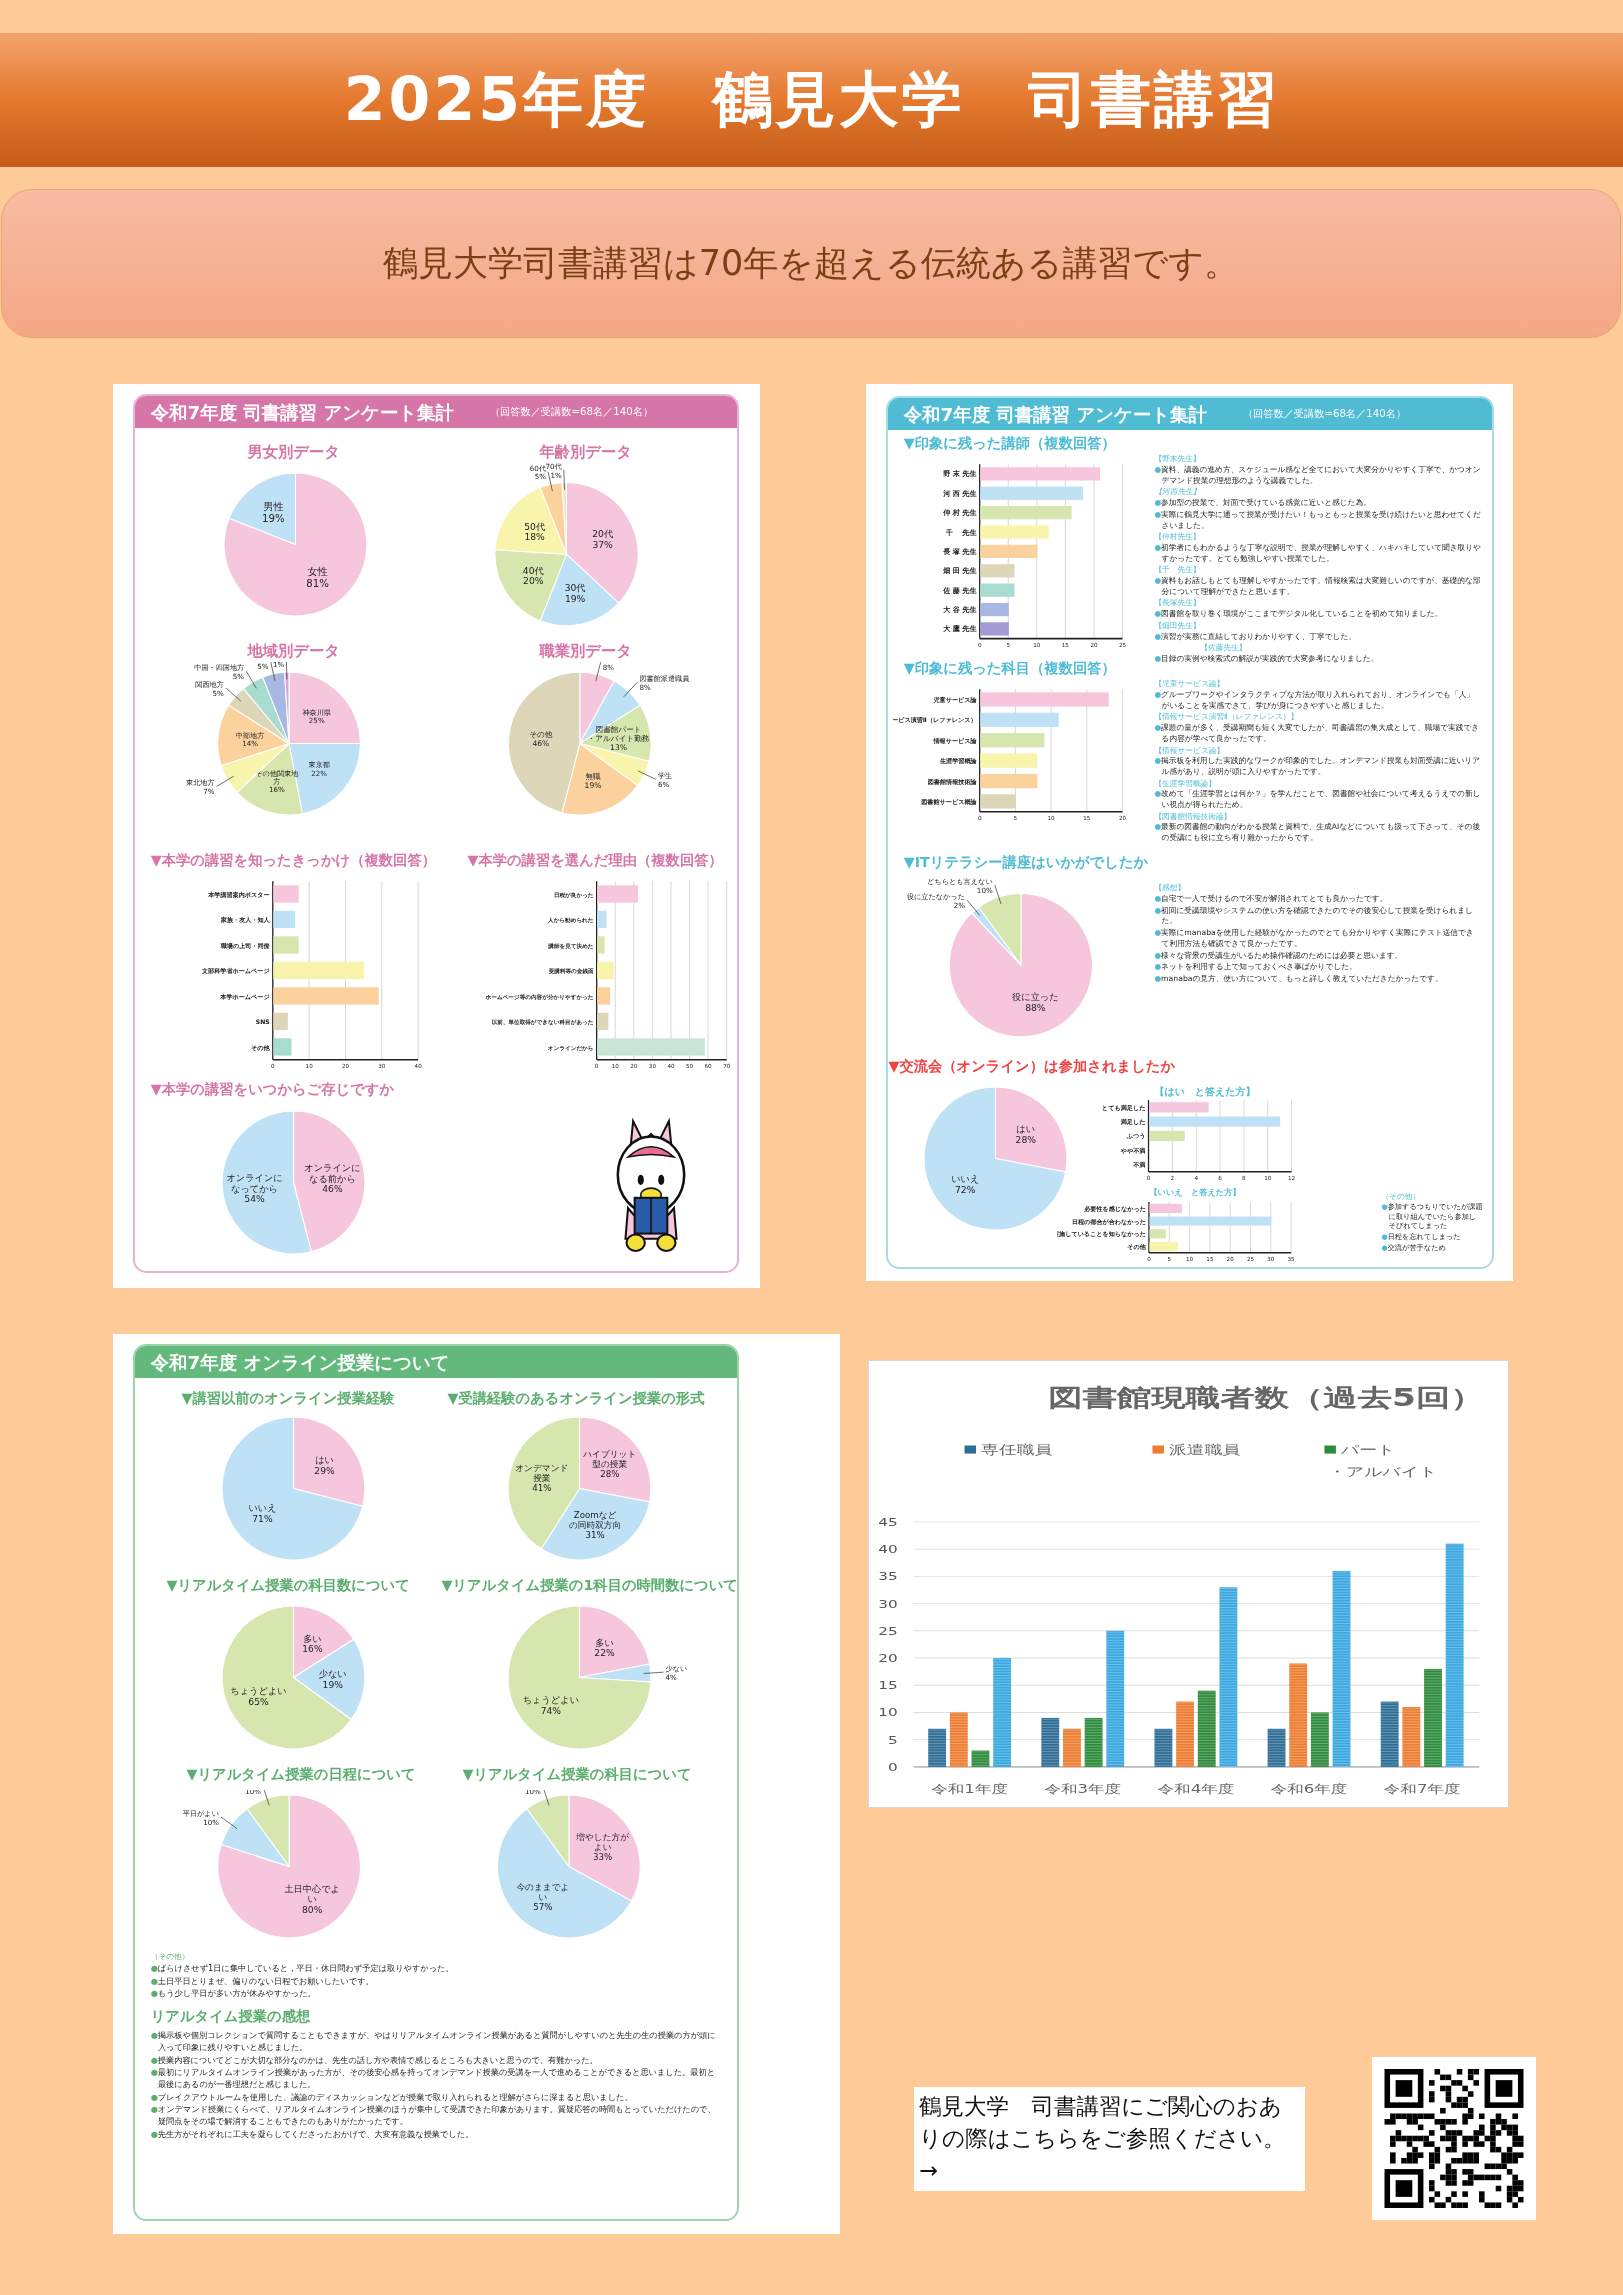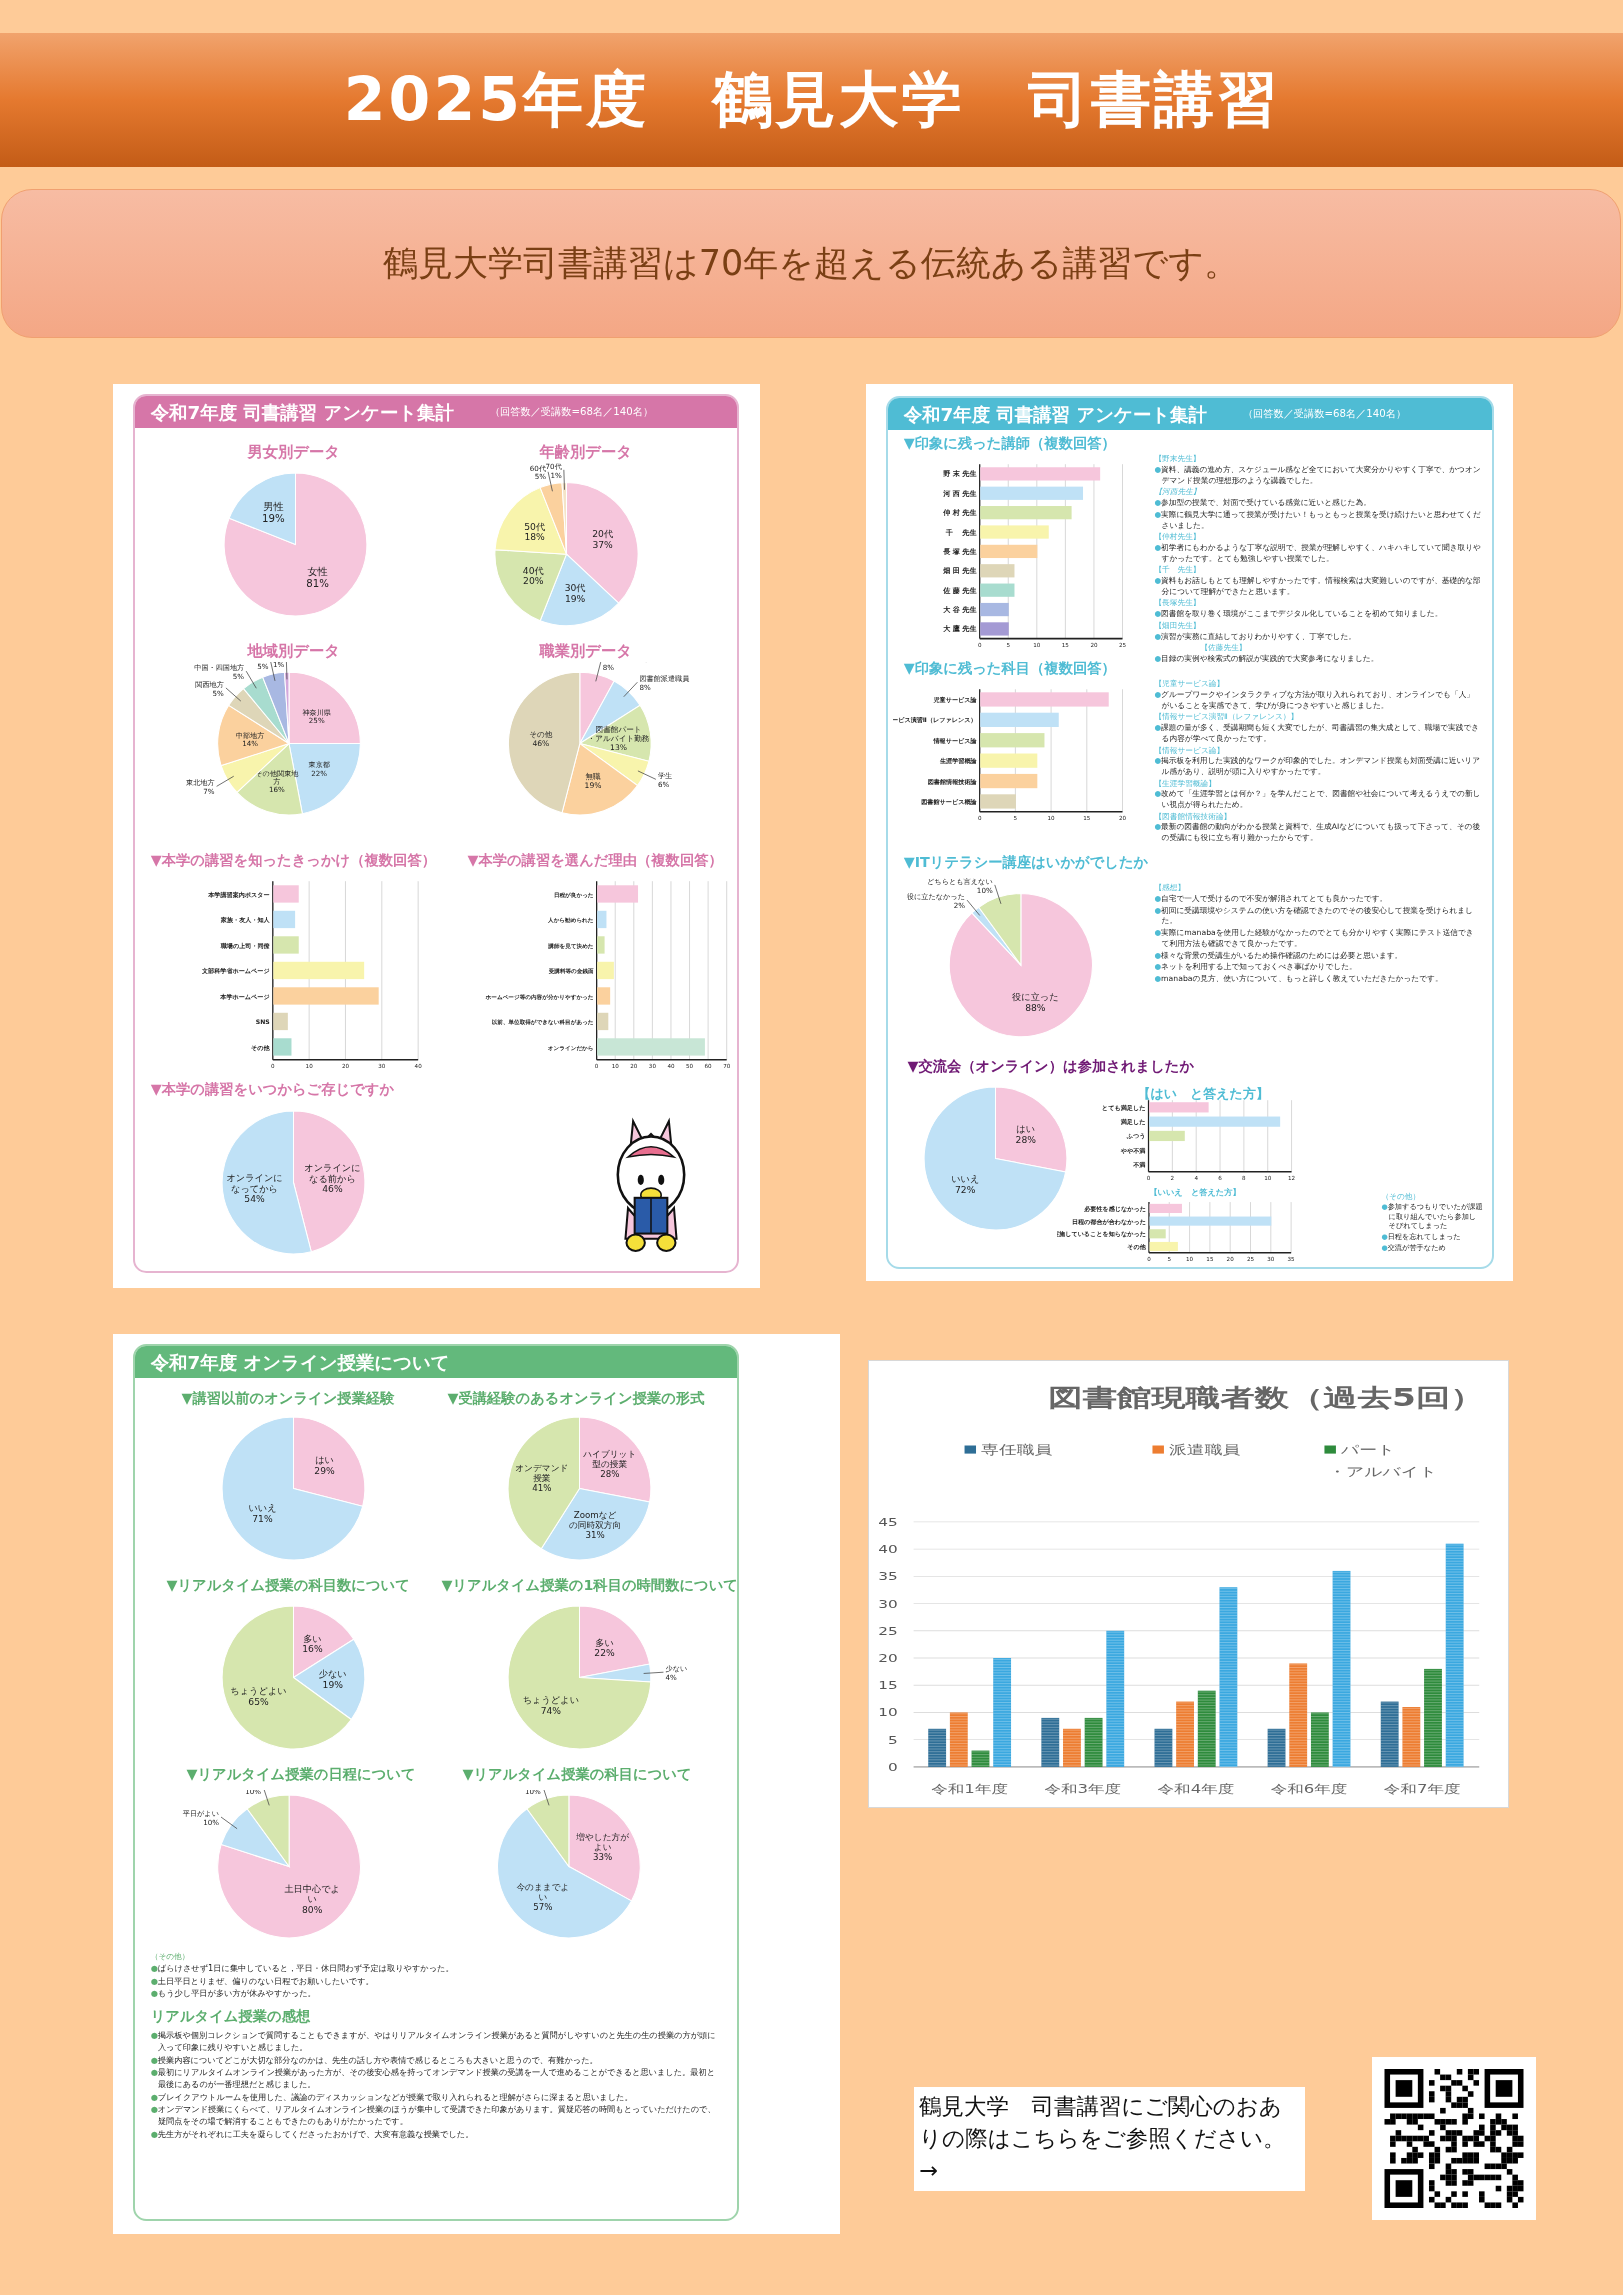--- a/index.html
+++ b/index.html
@@ -333,30 +333,30 @@
       </svg>
     <div id="cm-it" class="cm" style="left:266px;top:485px;width:327px">
         <div class="h" style="color: rgb(79, 188, 212);">【感想】</div>
         <p><span style="color:#4fbcd4">●</span>自宅で一人で受けるので不安が解消されてとても良かったです。</p>
         <p><span style="color:#4fbcd4">●</span>初回に受講環境やシステムの使い方を確認できたのでその後安心して授業を受けられました。</p>
         <p><span style="color:#4fbcd4">●</span>実際にmanabaを使用した経験がなかったのでとても分かりやすく実際にテスト送信できて利用方法も確認できて良かったです。</p>
         <p><span style="color:#4fbcd4">●</span>様々な背景の受講生がいるため操作確認のためには必要と思います。</p>
         <p><span style="color:#4fbcd4">●</span>ネットを利用する上で知っておくべき事ばかりでした。</p>
         <p><span style="color:#4fbcd4">●</span>manabaの見方、使い方について、もっと詳しく教えていただきたかったです。</p>
       </div>
-    <div class="stitle" style="left:19px;top:659px;color:#701a75">▼交流会（オンライン）は参加されましたか</div>
+    <div class="stitle" style="left:0;top:659px;color:#ef4444">▼交流会（オンライン）は参加されましたか</div>
     <svg id="pie-exchange" class="abs" style="left:31px;top:684px" width="153" height="153" viewBox="0 0 300 300">
         <path d="M150,150 L150,10 A140,140 0 0 1 287.52021510201644,176.2333840420015 Z" fill="#f6c6dc" stroke="#fff" stroke-width="2"></path>
         <text x="209.3295196937358" y="98.2183527893509" text-anchor="middle" font-size="18" fill="#222">はい</text>
         <text x="209.3295196937358" y="118.9183527893509" text-anchor="middle" font-size="18" fill="#222">28%</text>
         <path d="M150,150 L287.52021510201644,176.2333840420015 A140,140 0 1 1 149.99999999999997,10 Z" fill="#bfe1f6" stroke="#fff" stroke-width="2"></path>
         <text x="90.67048030626421" y="196.38164721064908" text-anchor="middle" font-size="18" fill="#222">いいえ</text>
         <text x="90.67048030626421" y="217.08164721064907" text-anchor="middle" font-size="18" fill="#222">72%</text>
       </svg>
-    <div class="stitle" style="left:249px;top:687px;color:#4fbcd4;font-size:13px">【はい　と答えた方】</div>
+    <div class="stitle" style="left:266px;top:687px;color:#4fbcd4;font-size:10px">【はい　と答えた方】</div>
     <svg id="bar-exyes" class="abs" style="left:189px;top:697px" width="235" height="87" viewBox="0 0 460 170">
         <line x1="140" y1="10" x2="140" y2="150" stroke="#ccc" stroke-width="1.5"></line>
         <text x="140" y="166" text-anchor="middle" font-size="11" fill="#222">0</text>
         <line x1="186.66666666666666" y1="10" x2="186.66666666666666" y2="150" stroke="#ccc" stroke-width="1.5"></line>
         <text x="186.66666666666666" y="166" text-anchor="middle" font-size="11" fill="#222">2</text>
         <line x1="233.33333333333331" y1="10" x2="233.33333333333331" y2="150" stroke="#ccc" stroke-width="1.5"></line>
         <text x="233.33333333333331" y="166" text-anchor="middle" font-size="11" fill="#222">4</text>
         <line x1="280" y1="10" x2="280" y2="150" stroke="#ccc" stroke-width="1.5"></line>
         <text x="280" y="166" text-anchor="middle" font-size="11" fill="#222">6</text>
         <line x1="326.66666666666663" y1="10" x2="326.66666666666663" y2="150" stroke="#ccc" stroke-width="1.5"></line>

